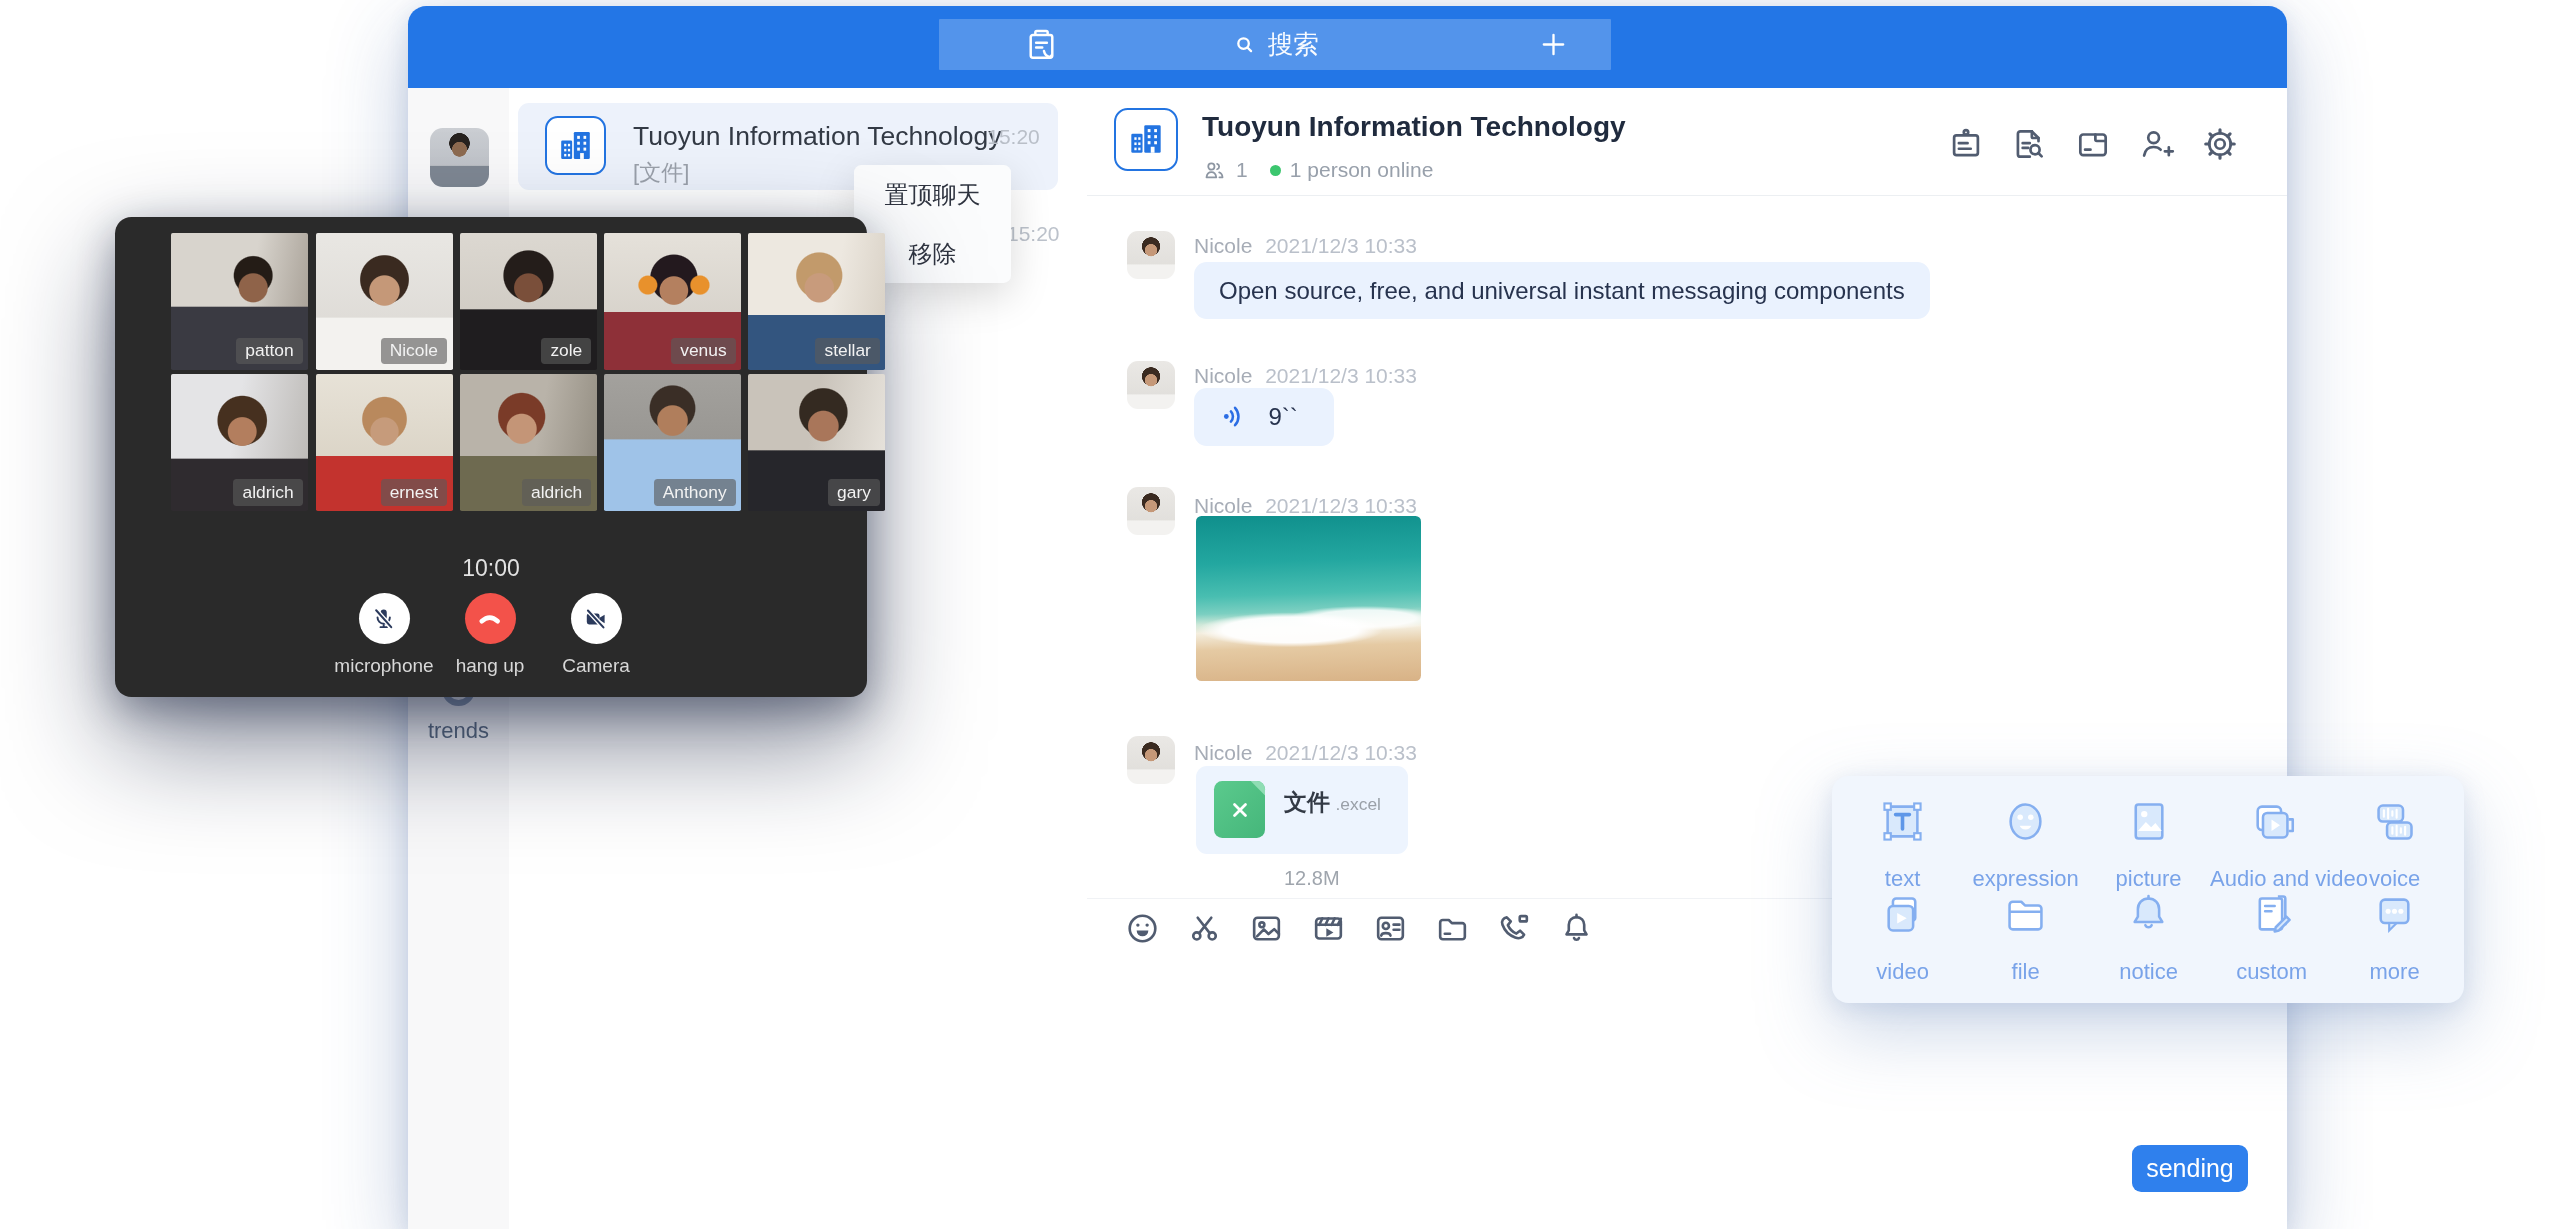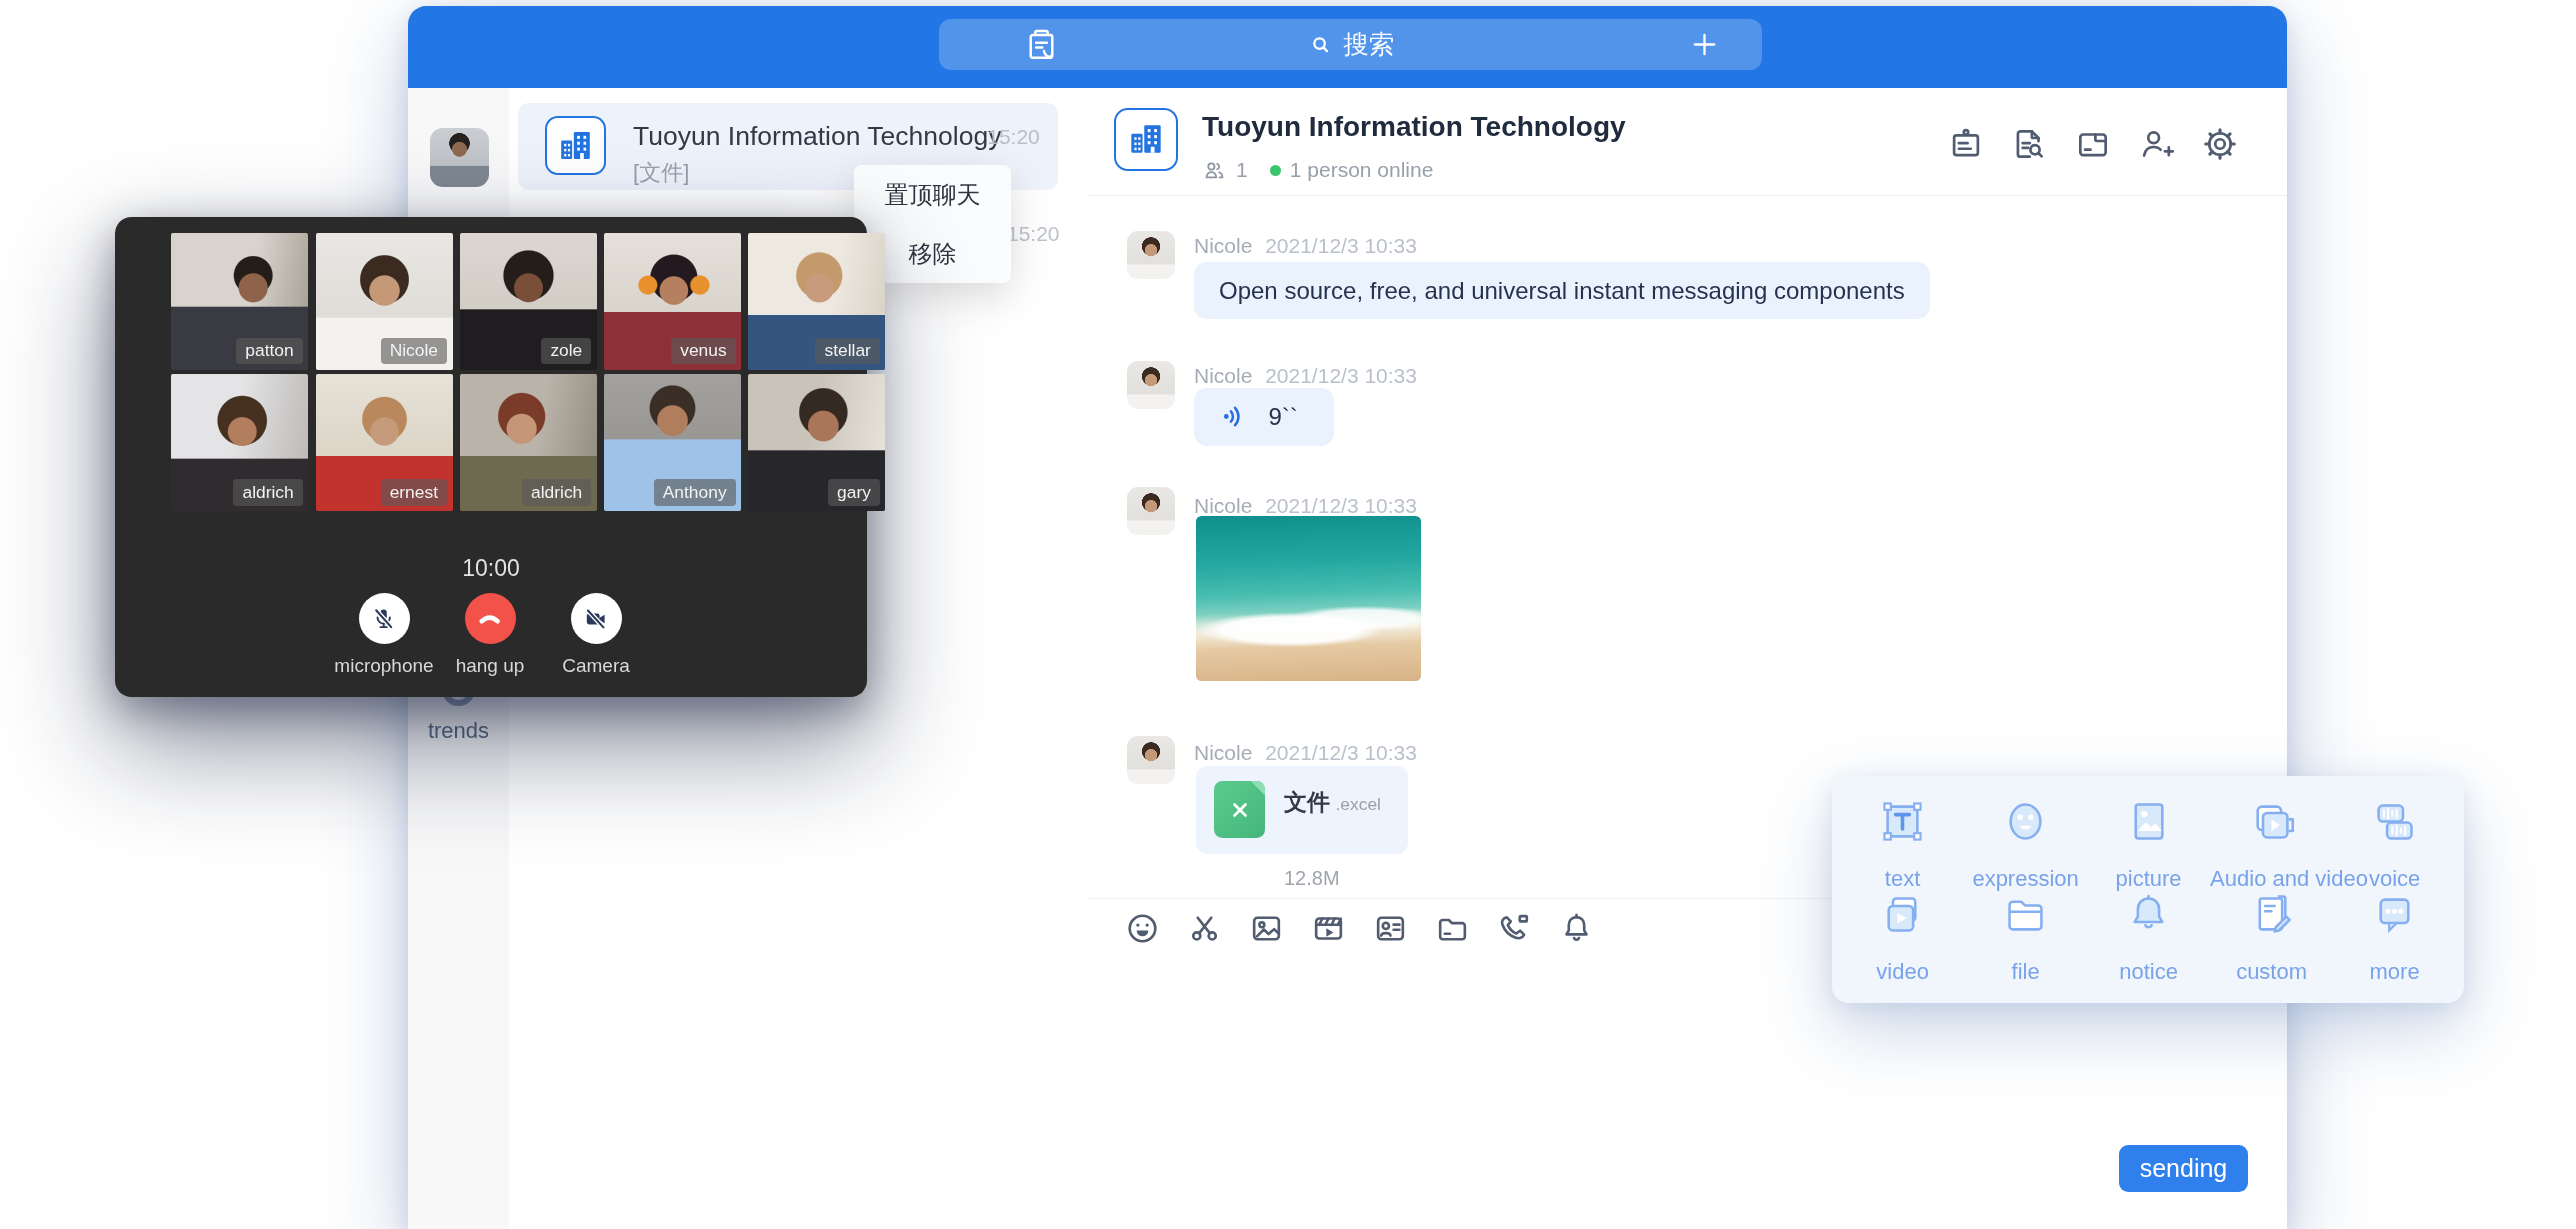--- a/index.html
+++ b/index.html
@@ -14,22 +14,22 @@
   .window{
     position:absolute;left:408px;top:5.5px;width:1879px;height:1224px;
     background:#ffffff;border-radius:18.3px 18.3px 0 0;
     box-shadow:0 27.4px 82px rgba(40,80,150,.30),0 5.5px 22px rgba(40,80,150,.14);
   }
   .titlebar{
     position:absolute;left:0;top:0;width:100%;height:82px;
     background:#2376E6;border-radius:18.3px 18.3px 0 0;
   }
   .search-pill{
-    position:absolute;left:531px;top:13.7px;width:823px;height:51px;
-    background:rgba(255,255,255,.22);border-radius:12px;
+    position:absolute;left:531px;top:13.7px;width:672px;height:51px;
+    background:rgba(255,255,255,.22);border-radius:1px;
     display:flex;align-items:center;justify-content:center;
   }
   .search-center{display:flex;align-items:center;gap:9.1px;color:rgba(255,255,255,.96);font-size:25.6px;}
   .pill-left{position:absolute;left:84px;top:7.3px;}
   .pill-right{position:absolute;right:42px;top:10px;}
 
   
   .rail{
     position:absolute;left:0;top:82px;bottom:0;width:101px;
     background:#F8F8F9;border-right:0.9px solid #ECECEF;
@@ -117,21 +117,21 @@
   .file-ext{font-size:17.4px;color:#9AA0A8;font-weight:400;margin-left:5.5px;}
   .file-size{position:absolute;left:88px;top:53px;font-size:20px;color:#9FA5AD;margin-top:48px;}
 
   .toolbar{
     position:absolute;left:0;right:0;top:810px;height:59px;
     border-top:0.9px solid #F0F2F5;display:flex;align-items:center;gap:25px;padding-left:37px;
   }
   .toolbar .tic{width:37px;height:37px;}
 
   .send-btn{
-    position:absolute;right:39px;bottom:38px;width:129px;height:47px;
+    position:absolute;right:39px;bottom:38px;width:116px;height:47px;
     background:#2F80ED;border-radius:9.1px;border:none;
     color:#fff;font-size:25px;display:flex;align-items:center;justify-content:center;
     font-family:inherit;
   }
 
   
   .context-menu{
     position:absolute;left:854px;top:165px;width:157px;z-index:30;
     background:#FBFCFD;border-radius:7.3px;box-shadow:0 12.8px 40px rgba(0,0,0,.15);
     overflow:hidden;

